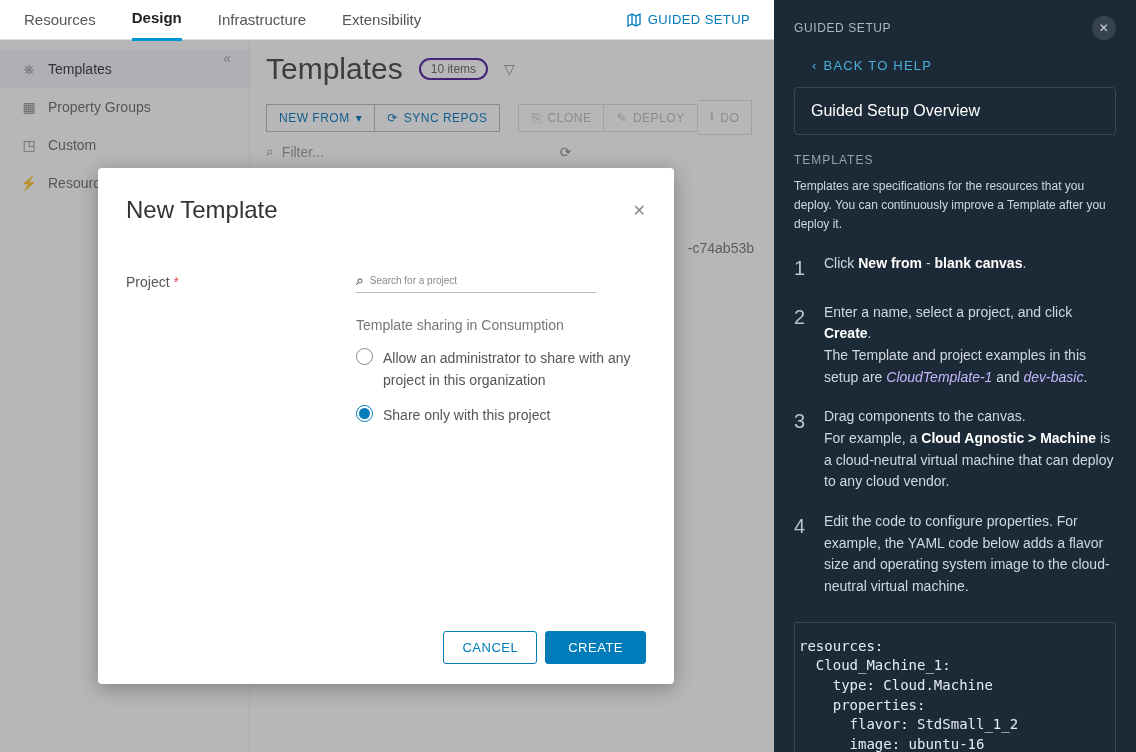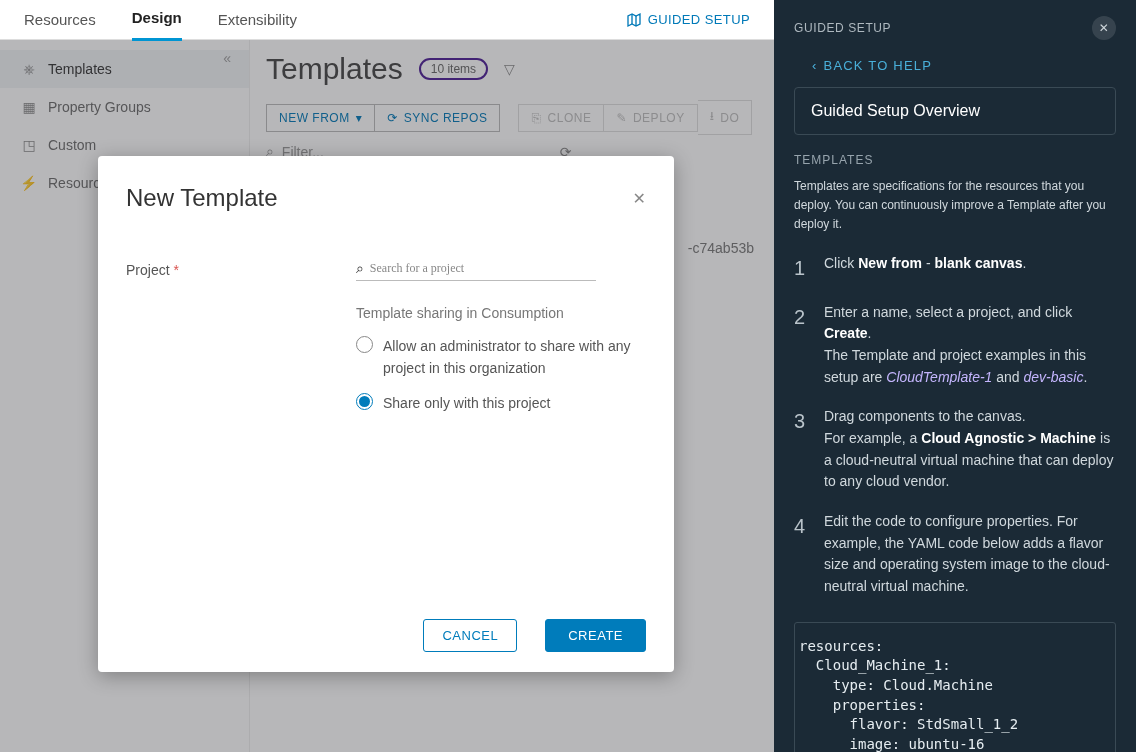--- a/index.html
+++ b/index.html
@@ -33,42 +33,42 @@
   .tb-btn { border: 1px solid #bbb; padding: 6px 12px; font-size: 12px; letter-spacing: .5px; color: #0079b8; background: #fff; cursor: pointer; display: inline-flex; align-items: center; gap: 6px; }
   .tb-btn.disabled { color: #bdbdbd; border-color: #ddd; }
   .tb-btn + .tb-btn { border-left: none; }
   .tb-group { display: flex; }
   .tb-gap { width: 18px; }
 
   .filter-row { display: flex; align-items: center; gap: 8px; margin-top: 8px; color: #999; }
   .filter-row .spacer { flex: 0 0 220px; }
 
   
-  .modal { position: absolute; z-index: 10; left: 98px; top: 156px; width: 576px; height: 516px; background: #fff; border-radius: 4px; box-shadow: 0 4px 20px rgba(0,0,0,.3); padding: 28px 28px 20px; display: flex; flex-direction: column; }
+  .modal { position: absolute; z-index: 10; left: 98px; top: 168px; width: 576px; height: 516px; background: #fff; border-radius: 4px; box-shadow: 0 4px 20px rgba(0,0,0,.3); padding: 28px 28px 20px; display: flex; flex-direction: column; }
   .modal-head { display: flex; align-items: center; }
   .modal-title { font-size: 24px; font-weight: 300; color: #333; }
   .modal-close { margin-left: auto; color: #888; cursor: pointer; font-size: 16px; }
   .modal-body { margin-top: 48px; flex: 1; }
   .form-row { display: flex; margin-bottom: 26px; }
   .form-label { width: 230px; color: #555; font-size: 14px; padding-top: 2px; }
   .req { color: #d9534f; margin-left: 4px; }
   .form-field { flex: 1; }
   .text-input { width: 240px; border: none; border-bottom: 1px solid #bbb; padding: 4px 2px; font-size: 14px; outline: none; }
   .text-input::placeholder { color: #888; }
   .textarea { width: 240px; height: 50px; border: 1px solid #bbb; resize: both; padding: 4px; font-size: 14px; }
   .search-field { width: 240px; border: none; border-bottom: 1px solid #bbb; display: flex; align-items: center; gap: 6px; padding-bottom: 3px; }
-  .search-field input { border: none; outline: none; font-size: 12px; flex: 1; font-family: Liberation Serif, serif; }
+  .search-field input { border: none; outline: none; font-size: 10px; flex: 1; }
   .search-field input::placeholder { color: #888; }
   .hint { color: #777; font-size: 14px; margin: 24px 0 14px; }
   .radio-row { display: flex; gap: 10px; align-items: flex-start; margin-bottom: 12px; font-size: 14px; color: #555; }
   .radio-circle { width: 17px; height: 17px; border: 1px solid #007cbb; border-radius: 50%; flex-shrink: 0; display: inline-flex; align-items: center; justify-content: center; margin-top: 1px; }
   .radio-circle.selected::after { content: ''; width: 11px; height: 11px; background: #007cbb; border-radius: 50%; }
   .radio-circle.unselected { border-color: #888; }
   .radio-text { max-width: 260px; line-height: 1.6; }
-  .modal-footer { display: flex; justify-content: flex-end; gap: 28px; margin-top: 8px; }
+  .modal-footer { display: flex; justify-content: flex-end; gap: 8px; margin-top: 8px; }
   .btn-outline { border: 1px solid #007cbb; background: #fff; color: #007cbb; padding: 8px 18px; font-size: 13px; letter-spacing: .5px; border-radius: 3px; cursor: pointer; }
   .btn-primary { border: 1px solid #007cbb; background: #007cbb; color: #fff; padding: 8px 22px; font-size: 13px; letter-spacing: .5px; border-radius: 3px; cursor: pointer; }
 
   
   .guided { width: 362px; background: #1b2a36; color: #d0d8dd; display: flex; flex-direction: column; padding: 16px 20px 20px; overflow-y: auto; }
   .guided-header { display: flex; align-items: center; font-size: 12px; letter-spacing: .6px; color: #aeb8bf; }
   .guided-close { margin-left: auto; width: 24px; height: 24px; border-radius: 50%; background: rgba(255,255,255,.12); display: flex; align-items: center; justify-content: center; cursor: pointer; }
   .back-link { color: #49afd9; font-size: 13px; letter-spacing: 1.2px; margin: 18px 0 14px 18px; cursor: pointer; display: flex; align-items: center; gap: 6px;}
   .overview-box { border: 1px solid #3a4a55; border-radius: 4px; padding: 14px 16px; color: #fff; font-size: 16px; margin-bottom: 18px; cursor: pointer; }
   .section-label { color: #97a4ad; font-size: 12px; letter-spacing: 1px; margin-bottom: 10px; }
@@ -81,20 +81,21 @@
 </style>
 </head>
 <body>
 
 <div class="app">
   <div class="main">
 
     <div class="tabs">
       <div class="tab">Resources</div>
       <div class="tab active">Design</div>
+      <div class="tab">Infrastructure</div>
       <div class="tab">Extensibility</div>
       <div class="guided-link">
         <svg viewBox="0 0 24 24" stroke-width="2">
             <path d="M9 3 3 6v15l6-3 6 3 6-3V3l-6 3-6-3Z"></path>
             <path d="M9 3v15M15 6v15"></path>
           </svg>
         <span>GUIDED SETUP</span>
       </div>
     </div>
 

